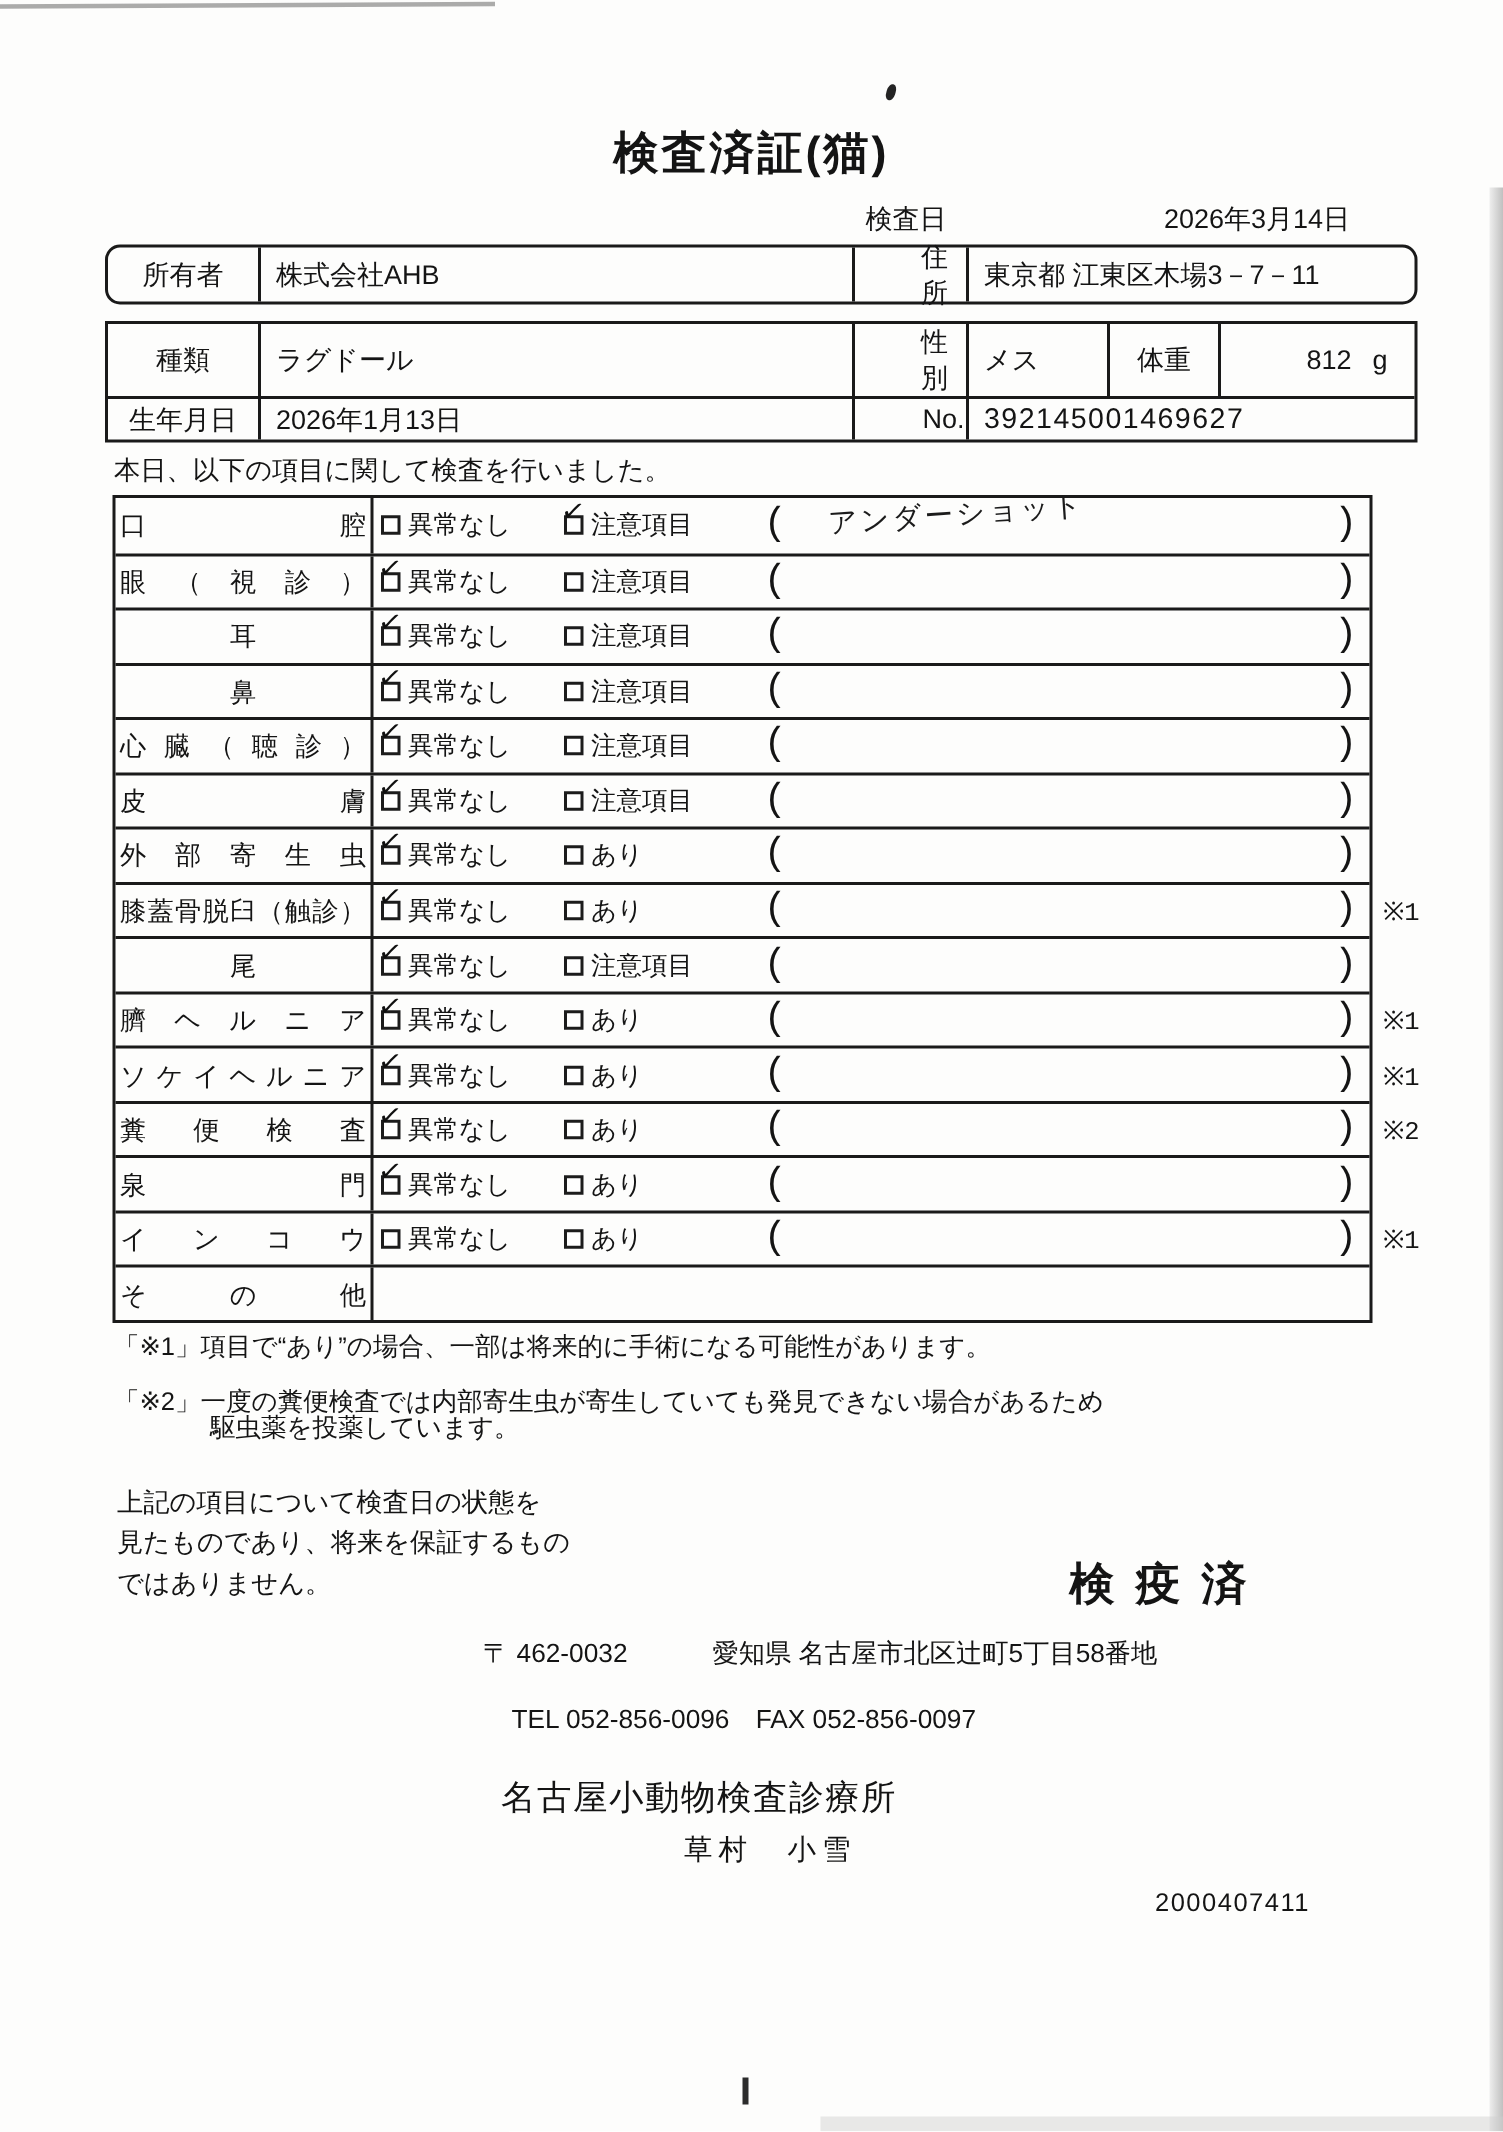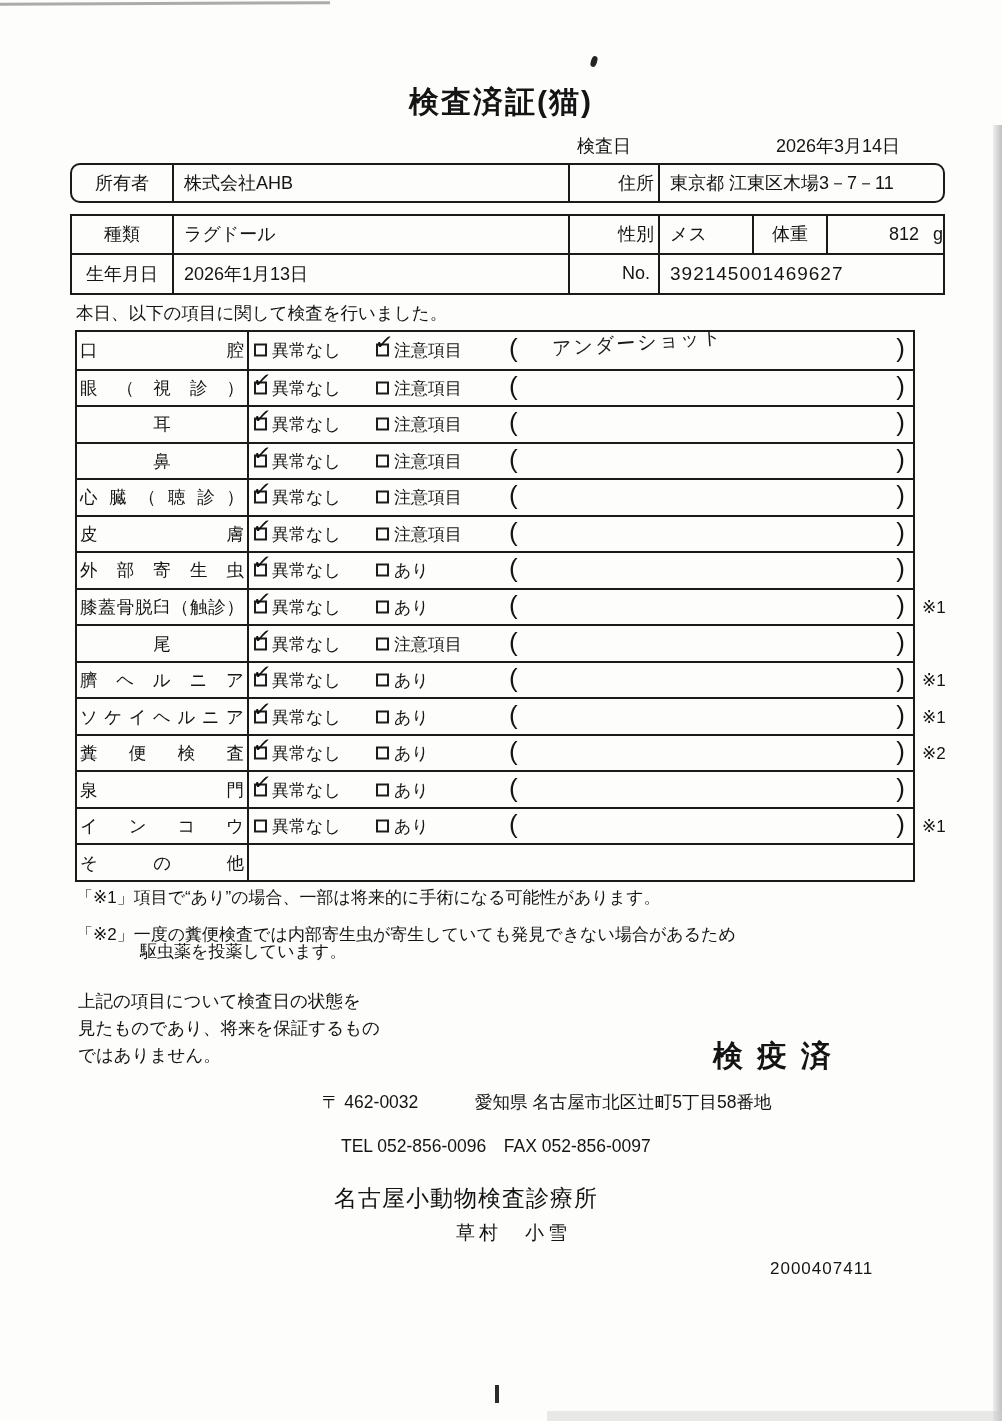--- a/index.html
+++ b/index.html
@@ -23,33 +23,33 @@
   .ibox { position:absolute; left:70px; width:875px; border:2px solid #1a1a1a; display:flex; }
   .box1 { top:163px; height:40px;border-radius:10px; }
   .box2 { top:214px; height:81px; display:grid; grid-template-rows:1fr 1fr; }
   .irow { display:flex; }
   .irow.first { border-bottom:2px solid #1a1a1a; }
   .cell { display:flex; align-items:center; font-size:18px; }
   .cell.lab { justify-content:center; }
   .cell.val { padding-left:10px; }
   .cell.bord { border-right:2px solid #1a1a1a; }
   .w102 { width:102px; flex:none; } .w338 { width:396px; flex:none; }
-  .w82 { width:90px; flex:none;padding-left:44px; }  .w94 { width:94px; flex:none; }
+  .w82 { width:76px; flex:none;padding-left:44px; }  .w94 { width:94px; flex:none; }
   .w76 { width:74px; flex:none; }  .flex1 { flex:1; }
-  .weight-cell { justify-content:flex-end; gap:14px; }
+  .weight-cell { justify-content:flex-end; padding-right:18px; gap:14px; }
   .no-value { letter-spacing:1px; font-size:19px; }
 
   .intro { position:absolute; top:301px; left:76px; font-size:17.5px; }
 
   
   .exam-table {
     position:absolute; top:330px; left:75px; width:840px; height:552px;
     border:2px solid #1a1a1a; display:grid; grid-template-rows:repeat(15,1fr);
   }
-  .exam-row { position:relative; display:flex; border-top:2px solid #1a1a1a; }
+  .exam-row { position:relative; display:flex; border-top:2px solid #1a1a1a;font-family:Liberation Mono, monospace; }
   .exam-row:first-child { border-top:none; }
   .label-cell {
     width:172px; flex:none; border-right:2px solid #1a1a1a;
     display:flex; align-items:center; padding:0 3px;
   }
   .exam-label {
     display:inline-block; width:100%; font-size:17.5px;
     text-align:justify; text-align-last:justify;
   }
   .exam-label.single { text-align-last:center; }

